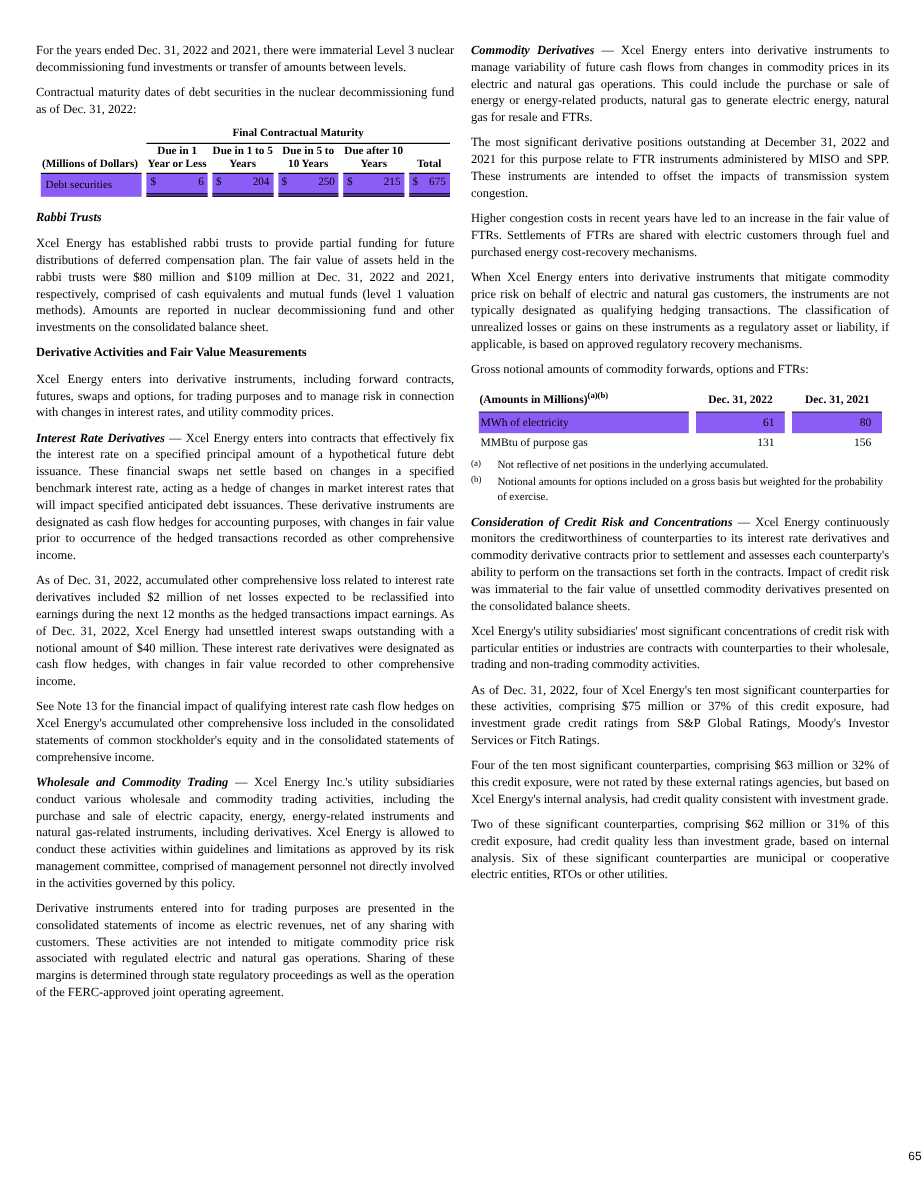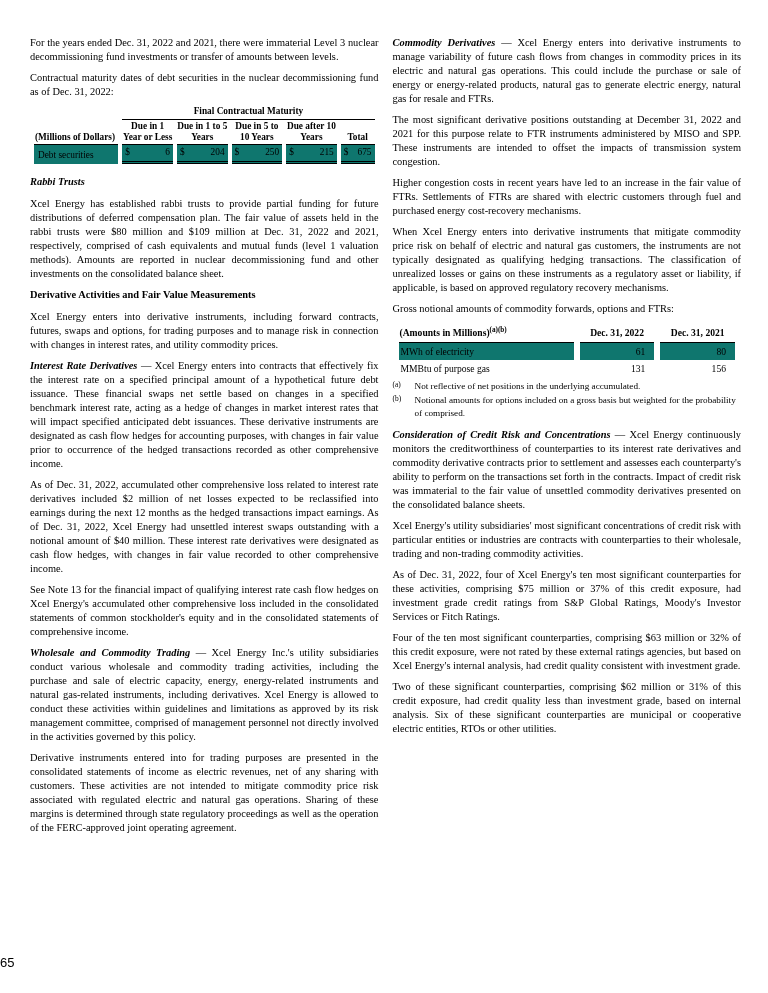--- a/index.html
+++ b/index.html
@@ -39,33 +39,33 @@
   .t1 .num { border-bottom:3px double #000; padding:2px 1px 2.5px 1px; }
   .fin { display:flex; justify-content:space-between; padding:0 2px; }
 
   .t2 { border-spacing:6px 0; font-size:9.6px; line-height:12px; margin:2px 0 3px; }
   .t2 .lbl { font-weight:bold; text-align:left; border-bottom:1px solid #000; padding:1px 1px 3px 1px; width:54%; }
   .t2 .ch  { font-weight:bold; text-align:center; border-bottom:1px solid #000; padding:1px 0 3px 0; width:23%; }
   .t2 td { padding:2.5px 2px; }
   .t2 td.num { text-align:right; padding-right:9px; }
   .t2 sup { font-size:7.2px; }
 
-  .shade td, .shade th { background:#0f766e; }
+  .shade td, .shade th { background:#8b5cf6; }
 
   
   .footnotes { margin:2px 0 9px; }
   .footnote { display:flex; font-size:9.2px; line-height:12.3px; text-align:left; margin-bottom:2px; }
   .fn-marker { flex:none; width:22px; font-size:7.4px; position:relative; top:-1px; }
   .fn-text { flex:1; }
 
   
   .footer {
     position:absolute; bottom:23px; left:0;
-    width:100%; text-align:left;
-    font-size:13px;
+    width:100%; text-align:right;
+    font-size:10px;
   }
 </style>
 </head>
 <body>
 
 <div class="page">
 
   <div class="col">
     <p>For the years ended Dec. 31, 2022 and 2021, there were immaterial Level 3 nuclear decommissioning fund investments or transfer of amounts between levels.</p>
     <p>Contractual maturity dates of debt securities in the nuclear decommissioning fund as of Dec. 31, 2022:</p>
@@ -161,21 +161,21 @@
       </tbody>
     </table>
 
     <div class="footnotes">
       <div class="footnote">
         <sup class="fn-marker">(a)</sup>
         <span class="fn-text">Not reflective of net positions in the underlying accumulated.</span>
       </div>
       <div class="footnote">
         <sup class="fn-marker">(b)</sup>
-        <span class="fn-text">Notional amounts for options included on a gross basis but weighted for the probability of comprised.</span>
+        <span class="fn-text">Notional amounts for options included on a gross basis but weighted for the probability of exercise.</span>
       </div>
     </div>
 
     <p><span class="lead">Consideration of Credit Risk and Concentrations</span><span> — </span><span>Xcel Energy continuously monitors the creditworthiness of counterparties to its interest rate derivatives and commodity derivative contracts prior to settlement and assesses each counterparty's ability to perform on the transactions set forth in the contracts. Impact of credit risk was immaterial to the fair value of unsettled commodity derivatives presented on the consolidated balance sheets.</span></p>
     <p>Xcel Energy's utility subsidiaries' most significant concentrations of credit risk with particular entities or industries are contracts with counterparties to their wholesale, trading and non-trading commodity activities.</p>
     <p>As of Dec. 31, 2022, four of Xcel Energy's ten most significant counterparties for these activities, comprising $75 million or 37% of this credit exposure, had investment grade credit ratings from S&amp;P Global Ratings, Moody's Investor Services or Fitch Ratings.</p>
     <p>Four of the ten most significant counterparties, comprising $63 million or 32% of this credit exposure, were not rated by these external ratings agencies, but based on Xcel Energy's internal analysis, had credit quality consistent with investment grade.</p>
     <p>Two of these significant counterparties, comprising $62 million or 31% of this credit exposure, had credit quality less than investment grade, based on internal analysis. Six of these significant counterparties are municipal or cooperative electric entities, RTOs or other utilities.</p>
   </div>
 </div>

